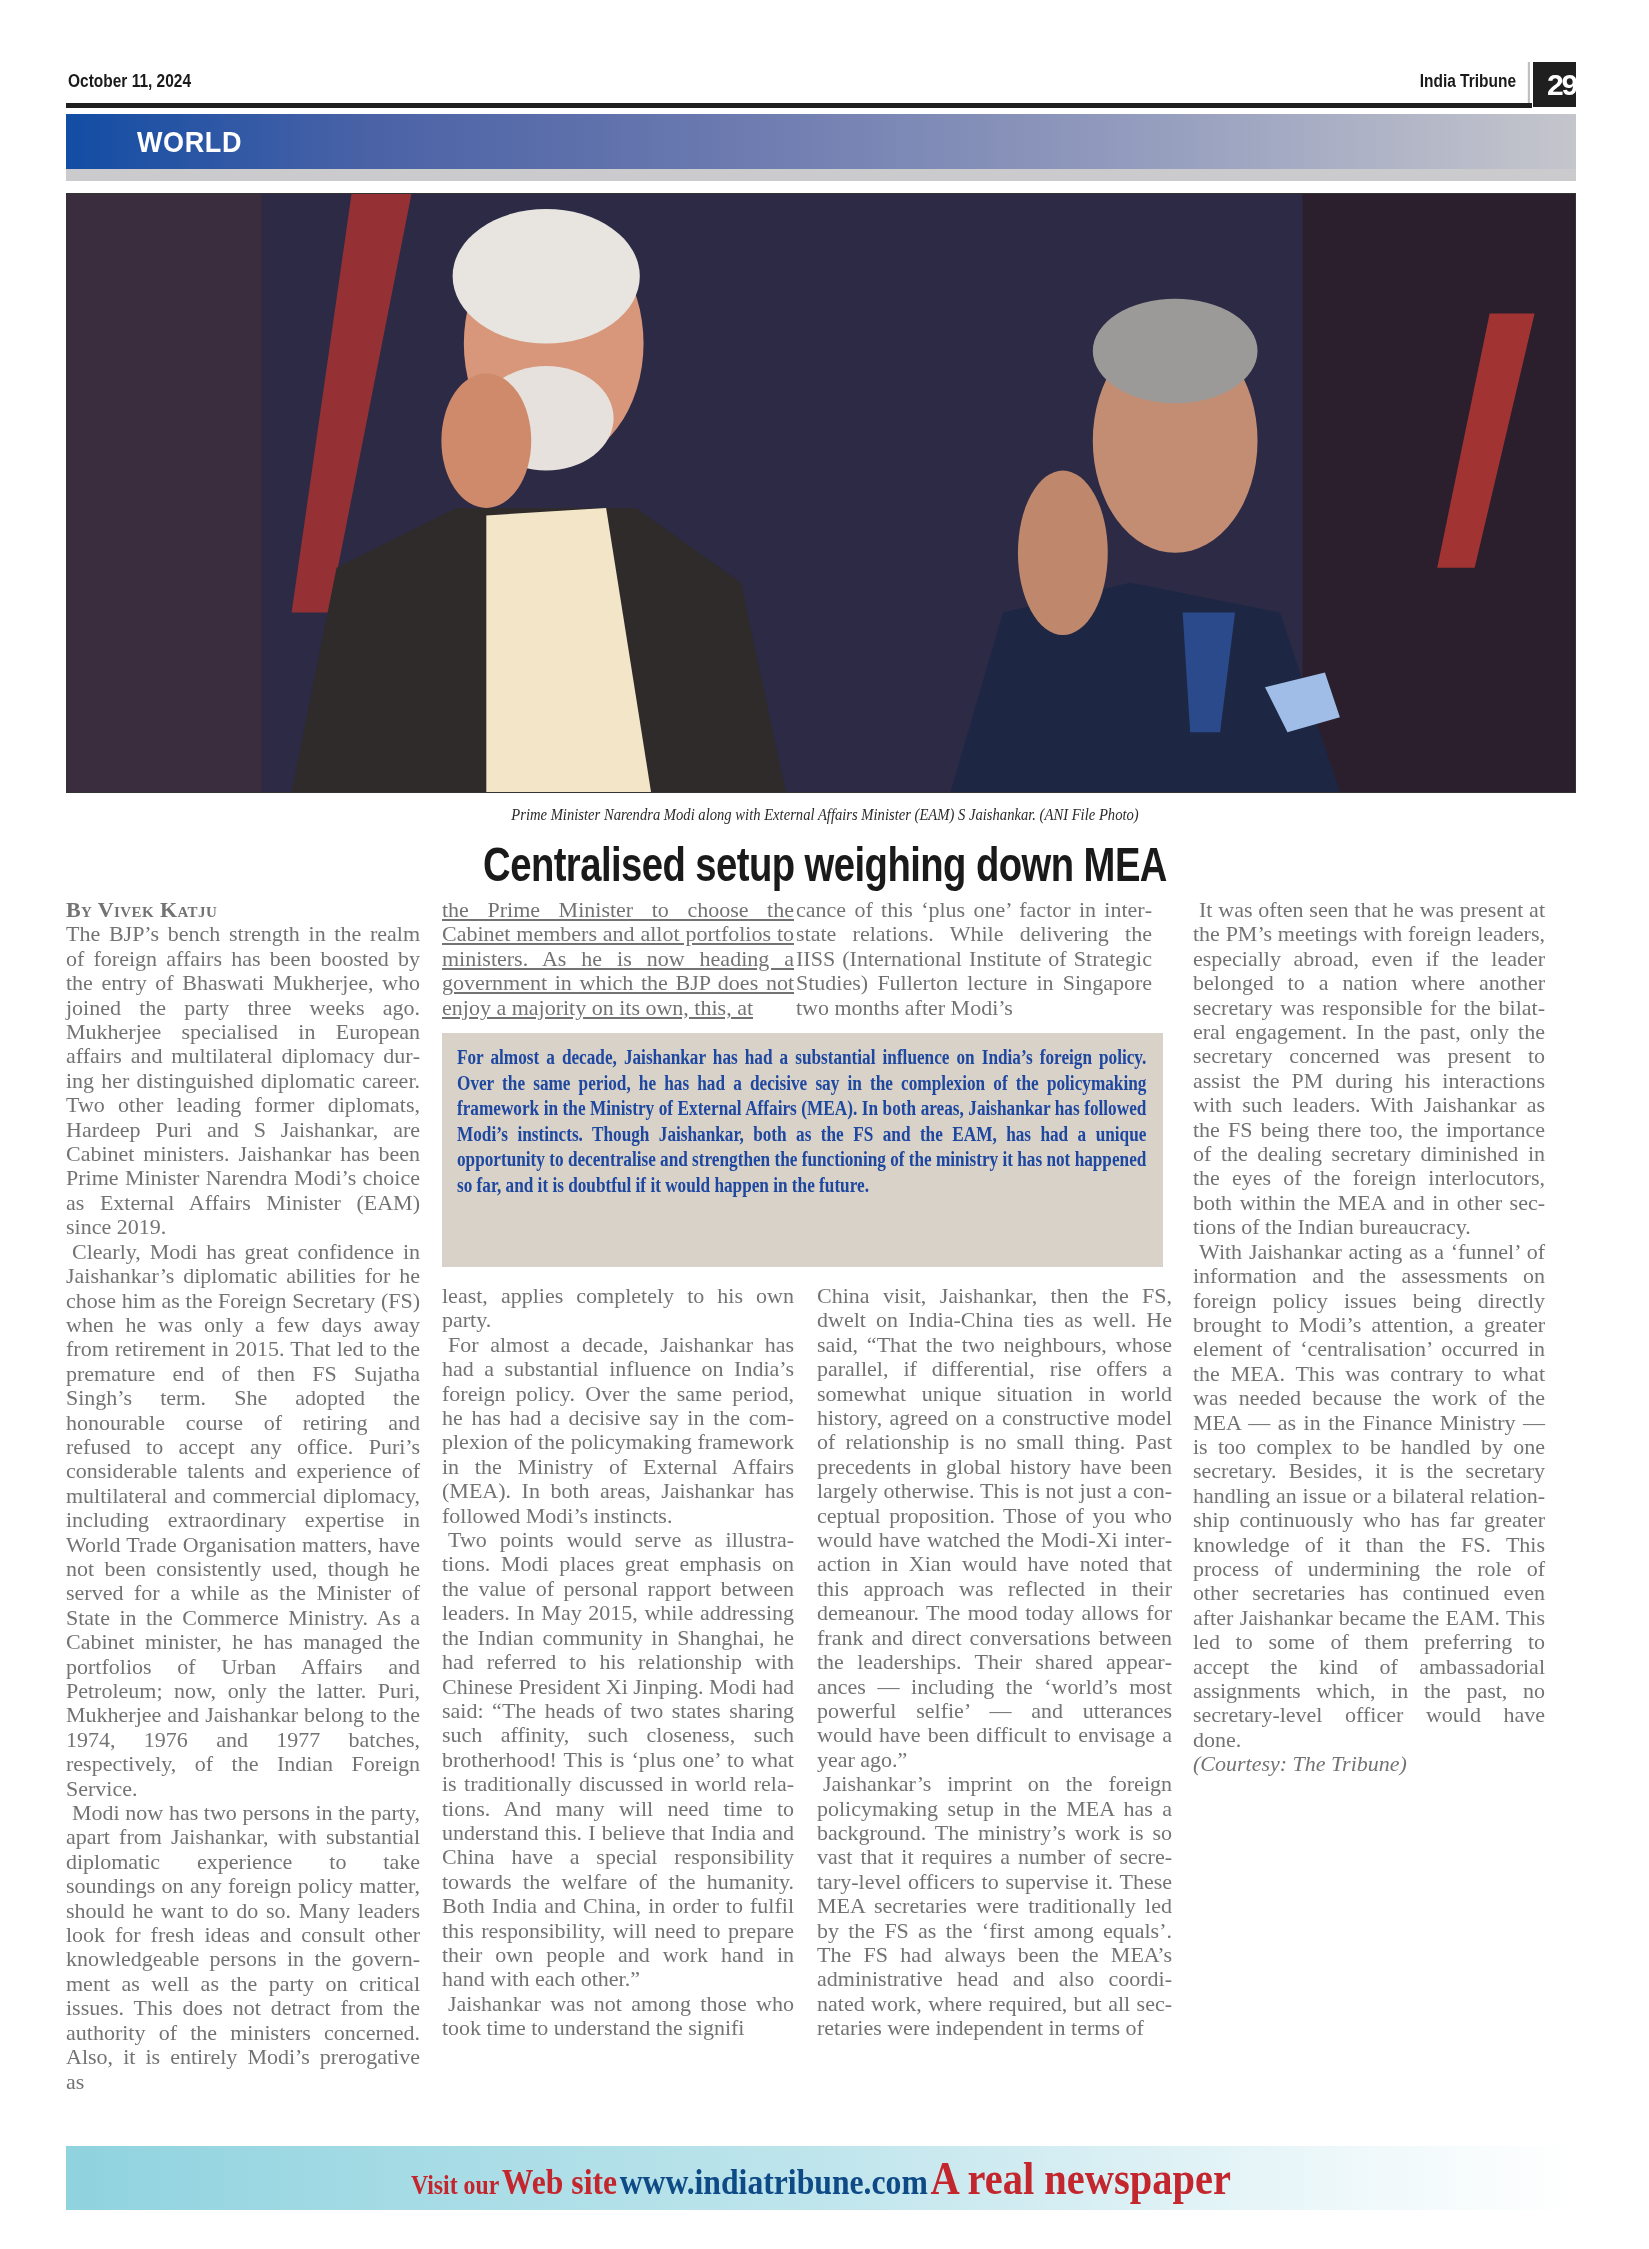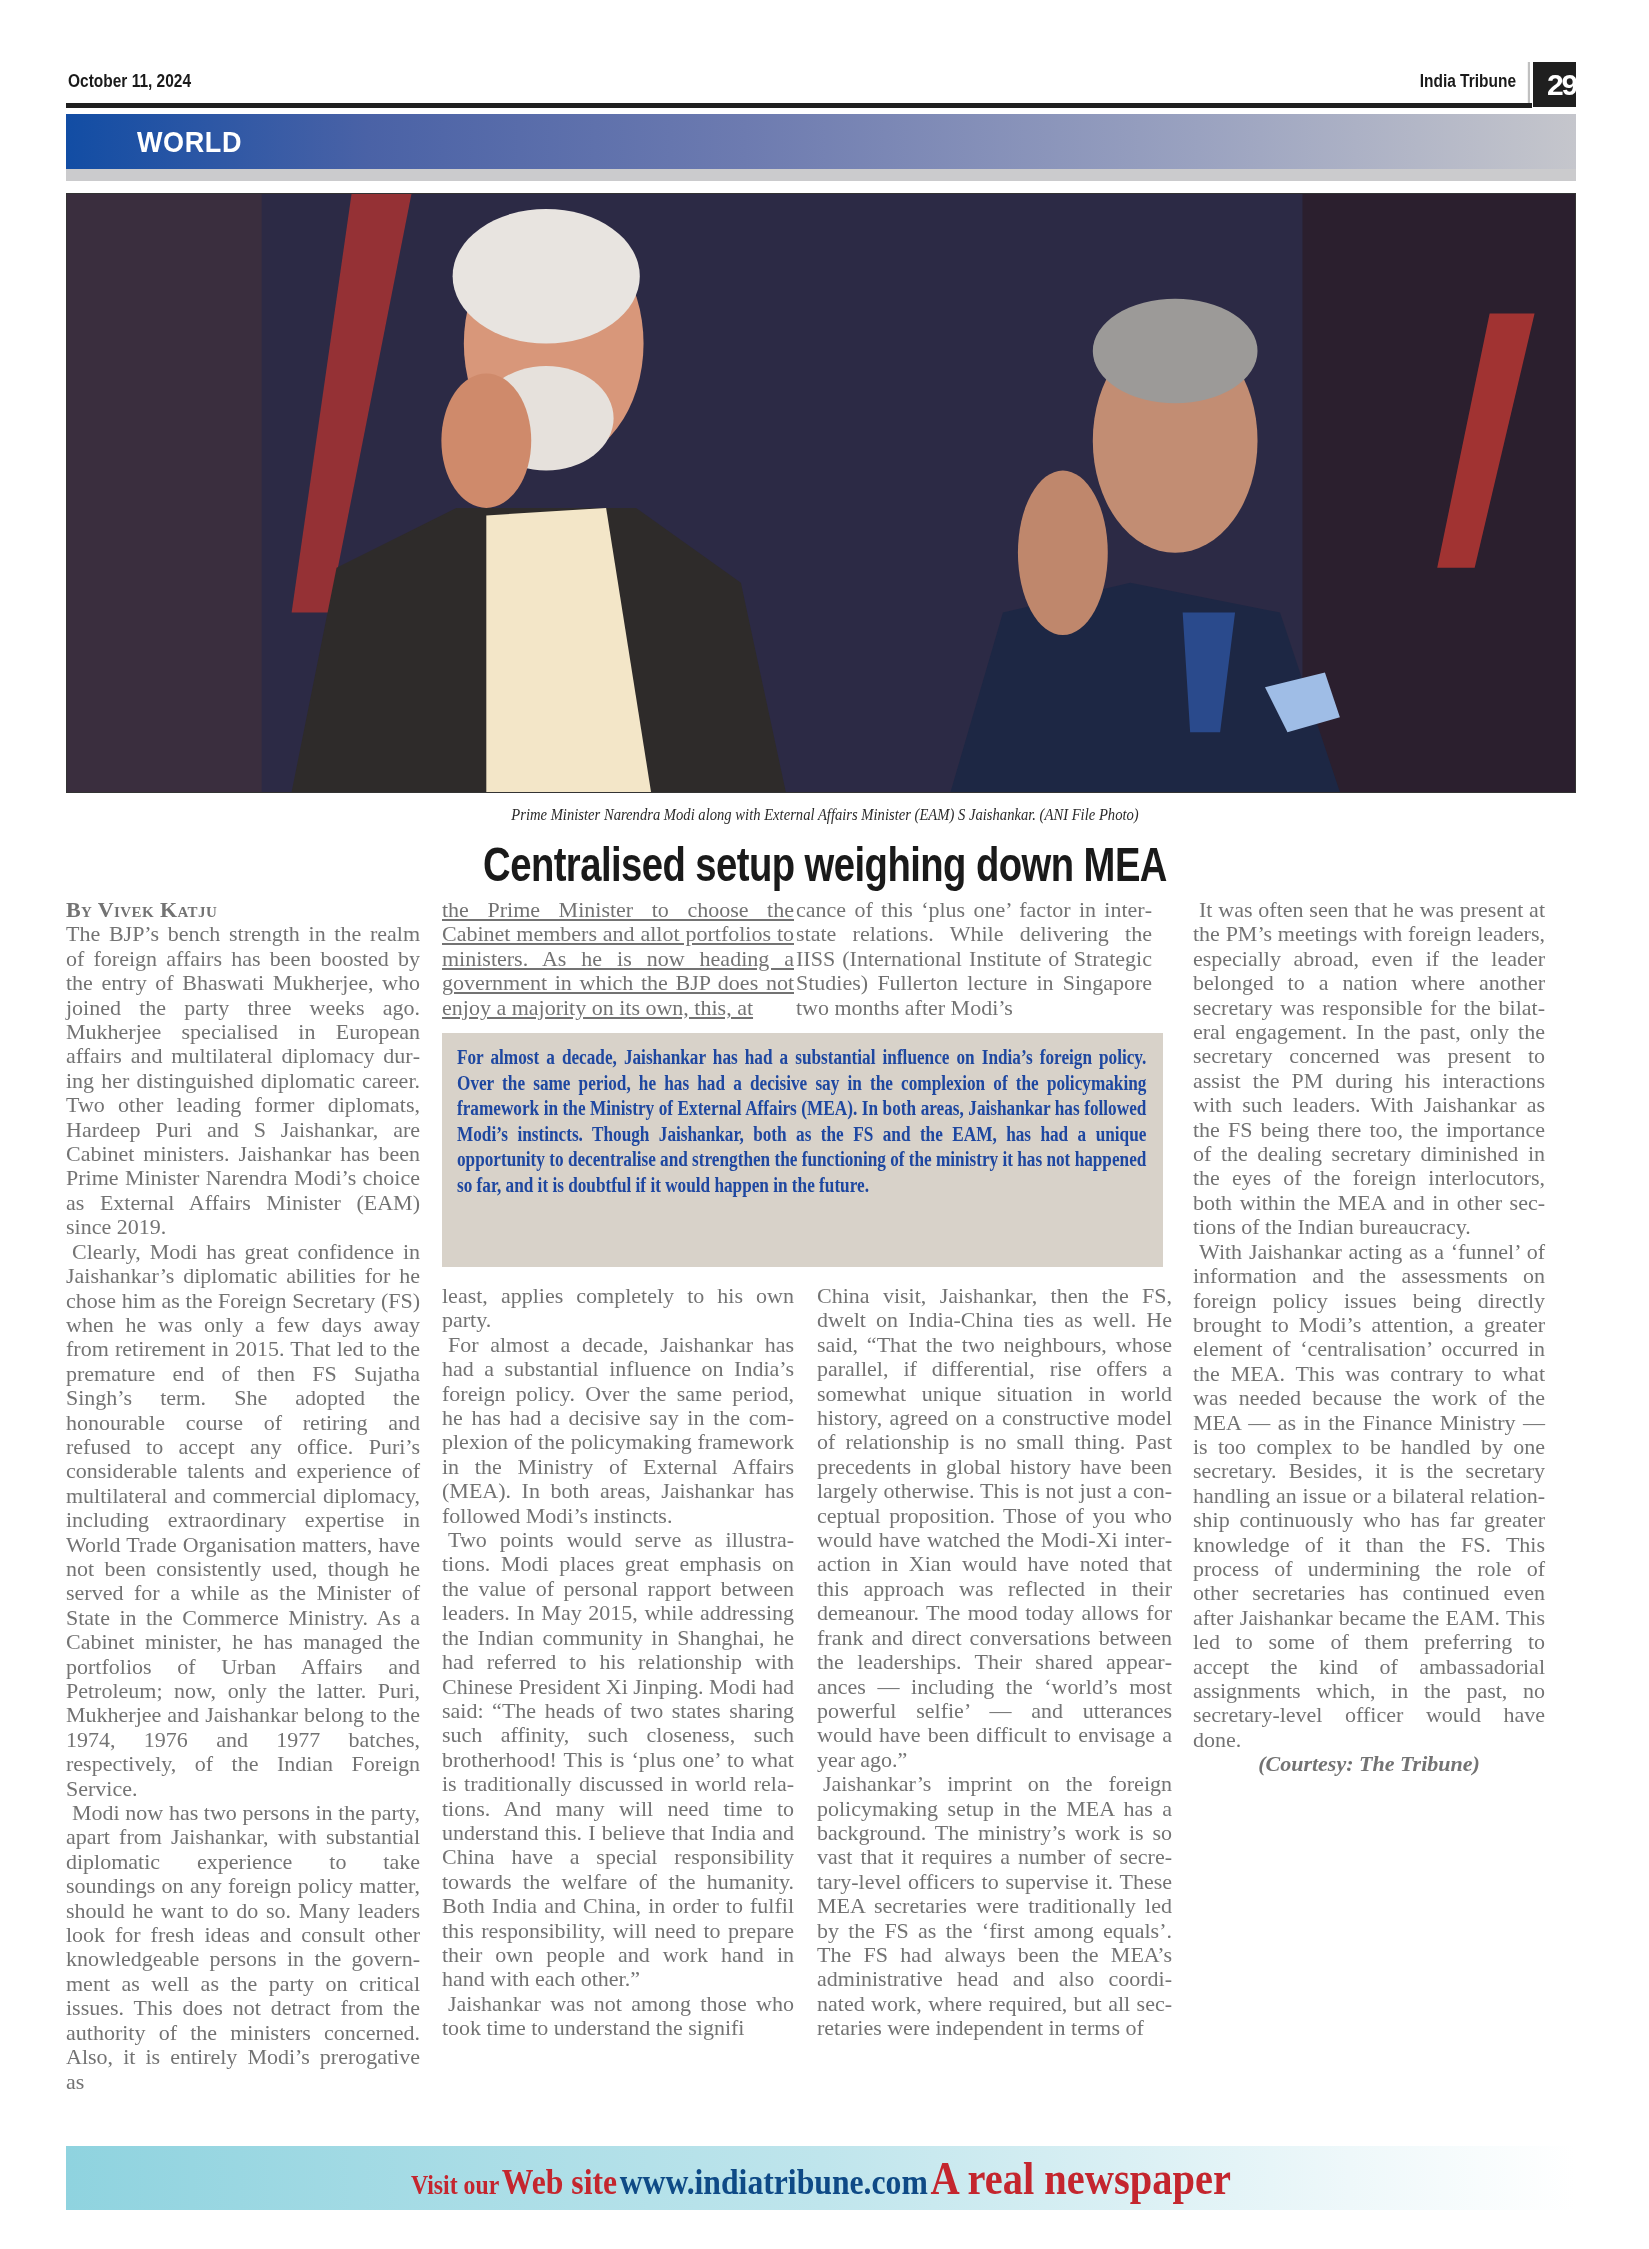--- a/index.html
+++ b/index.html
@@ -33,21 +33,21 @@
   .col { position: absolute; font-family: "Liberation Serif", serif; font-size: 22px; line-height: 24.4px; color: #737373; text-align: justify; hyphens: manual; }
   .col p { text-indent: 0; }
   .col p.ind { text-indent: 6px; }
   .c1 { left: 66px; top: 898px; width: 354px; height: 1185px; }
   .c2 { left: 442px; top: 898px; width: 352px; text-decoration: underline; }
   .c3 { left: 796px; top: 898px; width: 356px; }
   .c2b { left: 442px; top: 1284px; width: 352px; }
   .c3b { left: 817px; top: 1284px; width: 355px; }
   .c4 { left: 1193px; top: 898px; width: 352px; }
   .byline { font-variant: small-caps; font-weight: bold; letter-spacing: 0.4px; }
-  .courtesy { text-align: center; font-style: italic; font-weight: bold; }
+  .courtesy { text-align: left; font-style: italic; }
 
   
   .pullquote { position: absolute; left: 442px; top: 1033px; width: 721px; height: 234px; background: #d8d2c9; padding: 12px 15px 0 15px; }
   .pullquote p { font-family: "Liberation Serif", serif; font-weight: bold; font-size: 20px; line-height: 25.5px; color: #1e47a0; text-align: justify; transform: scaleX(0.86); transform-origin: left; width: 116%; }
 
   
   .footer-ad { position: absolute; left: 66px; top: 2118px; width: 1510px; height: 64px; background: linear-gradient(90deg, #8fd3df 0%, #bfe5ec 50%, #eef8fa 85%, #ffffff 100%); margin-top: 28px; }
   .ad-text { position: absolute; left: 0; top: 6px; width: 100%; text-align: center; white-space: nowrap; font-family: "Liberation Serif", serif; font-weight: bold; transform: scaleX(0.88); }
   .ad-visit { color: #c4262e; font-size: 27px; }
   .ad-web { color: #c4262e; font-size: 36px; }

